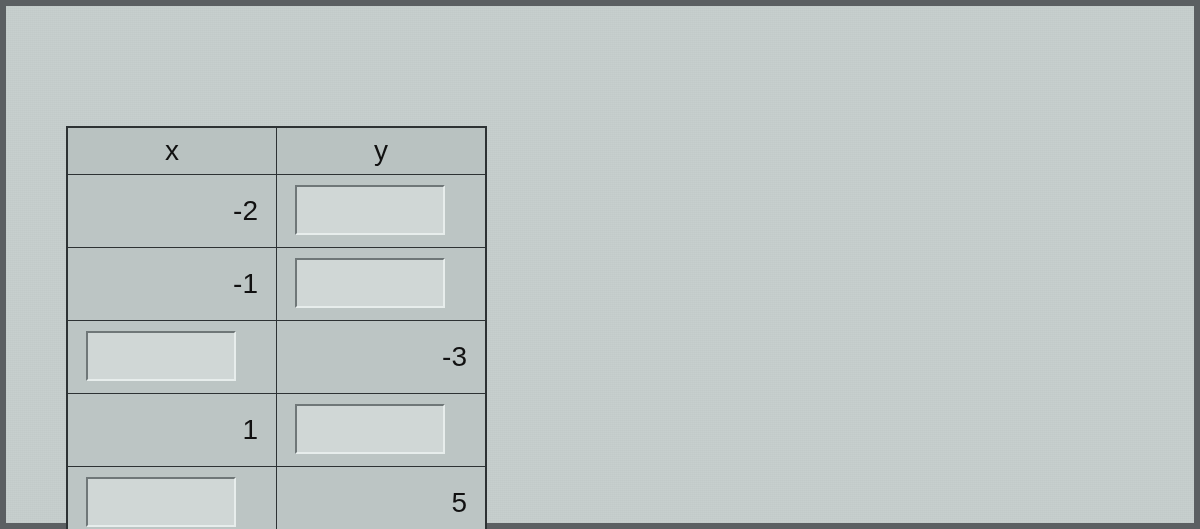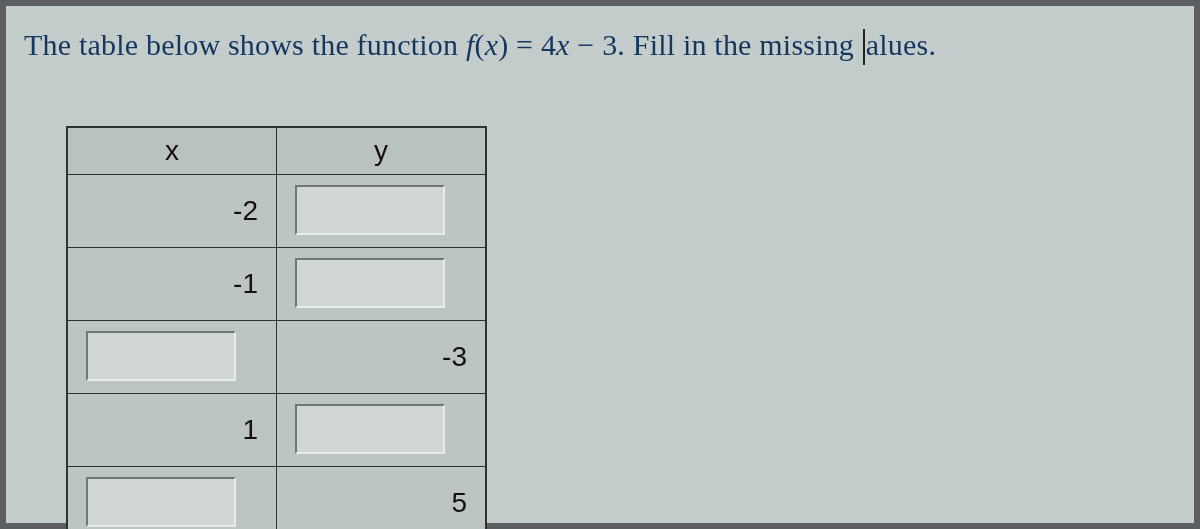--- a/index.html
+++ b/index.html
@@ -108,26 +108,20 @@
     padding-right: 10px;
     box-sizing: border-box;
     color: #111;
   }
 </style>
 </head>
 <body>
 
 <div class="frame noise">
 
-  <div class="prompt">
-    <span>The table below shows the function </span>
-    <span class="fx">f</span><span class="paren">(</span><span class="var">x</span><span class="paren">)</span>
-    <span> = </span>
-    <span>4</span><span class="var">x</span><span> − 3. Fill in the missing </span><span class="caret-bar"></span><span>alues.</span>
-  </div>
 
   <table class="tbl">
     <thead>
       <tr>
         <th>x</th>
         <th>y</th>
       </tr>
     </thead>
     <tbody>
       <tr>

